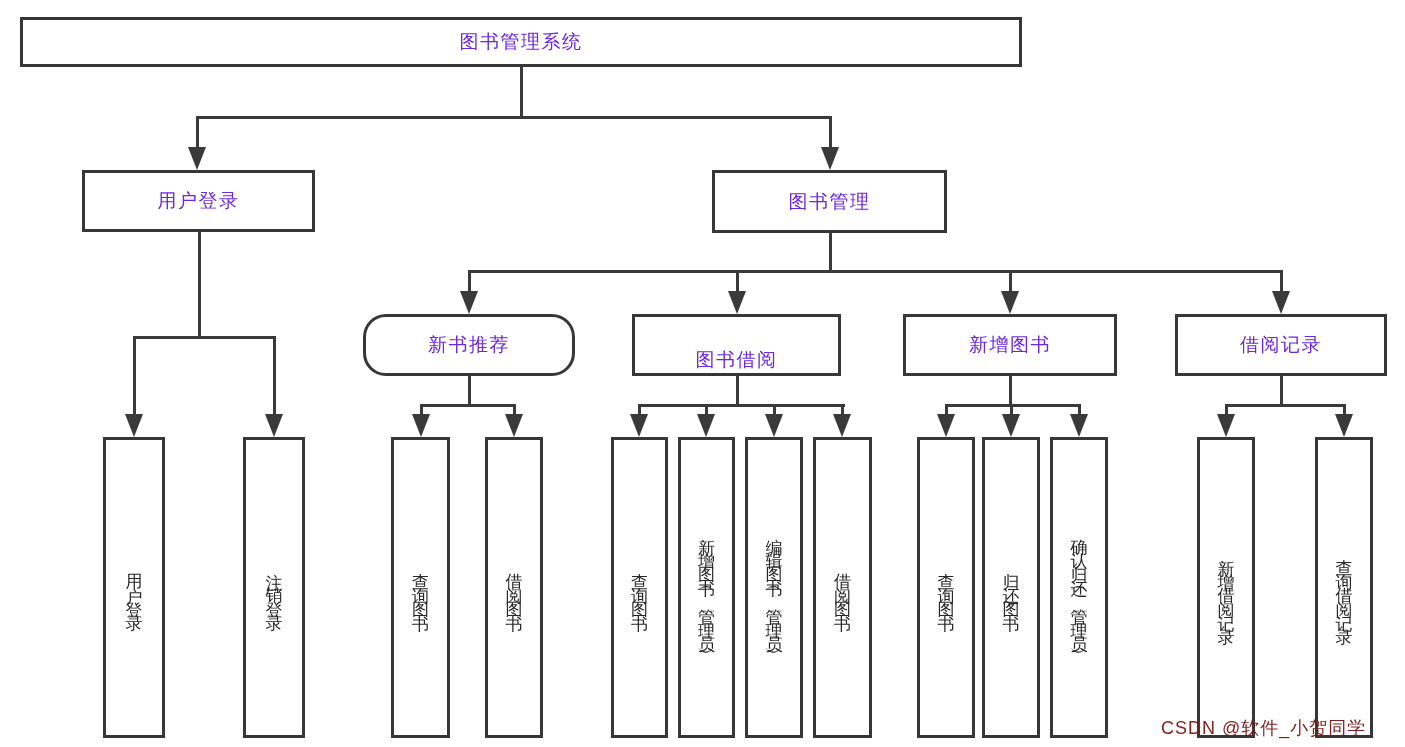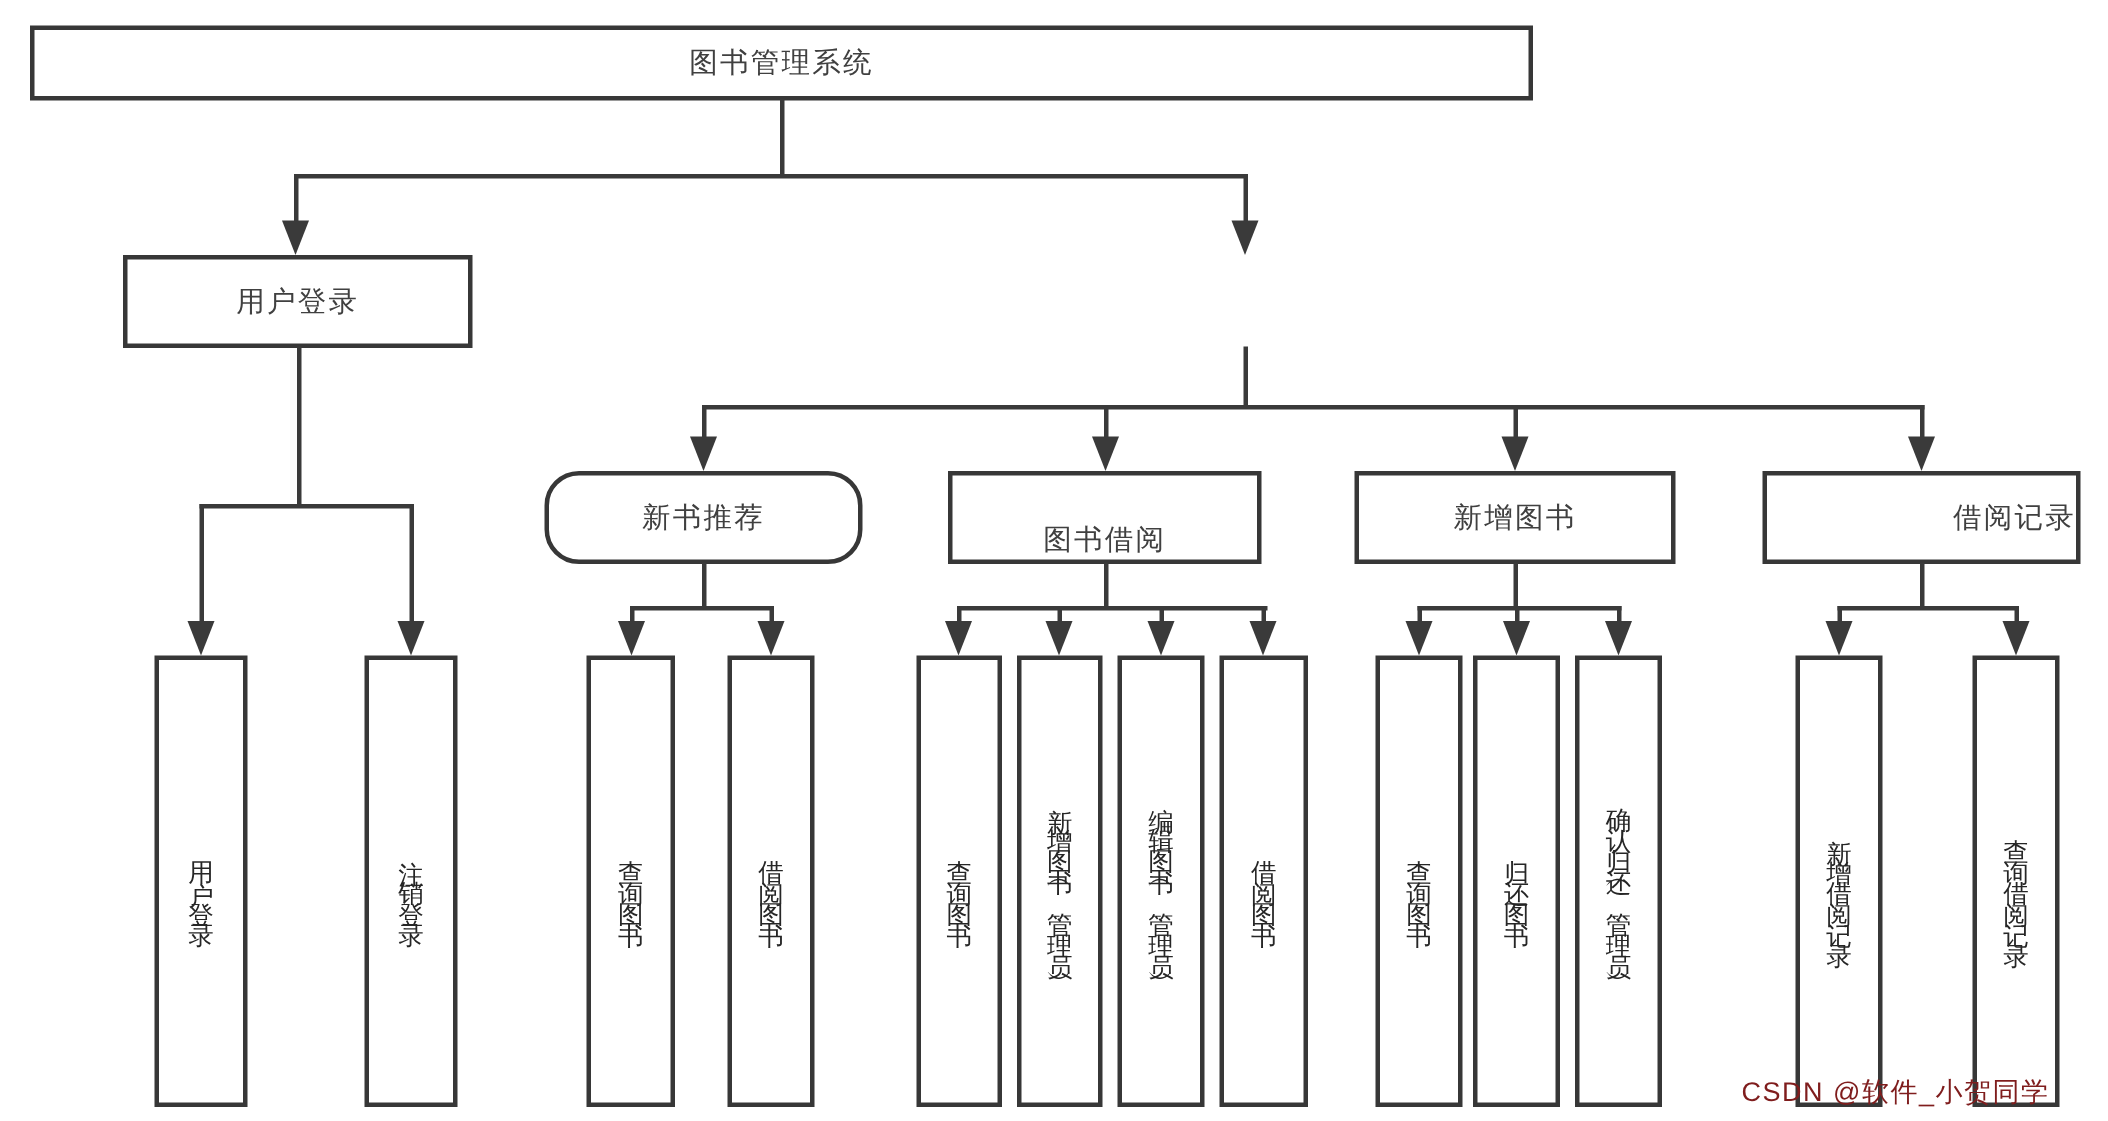--- a/index.html
+++ b/index.html
@@ -4,21 +4,21 @@
 <style>
   html,body { margin:0; padding:0; background:#ffffff; }
   .stage {
     position:relative; width:1405px; height:747px; background:#ffffff;
     font-family:"Liberation Sans","DejaVu Sans",sans-serif; overflow:hidden;
   }
   .box {
     position:absolute; box-sizing:border-box;
     border:3px solid #373737; background:#ffffff;
     display:flex; align-items:center; justify-content:center;
-    font-size:19px; color:#404040; letter-spacing:1.5px; white-space:nowrap;
+    font-size:19px; color:#6d28d9; letter-spacing:1.5px; white-space:nowrap;
   }
   .leaf {
     position:absolute; box-sizing:border-box; top:437px; height:301px;
     border:3px solid #373737; background:#ffffff;
     display:flex; align-items:center; justify-content:center;
   }
   .leaf span {
     writing-mode:vertical-rl; text-orientation:mixed;
     font-size:17px; letter-spacing:14px; line-height:1; color:#262626;
   }
@@ -39,31 +39,34 @@
 
 <div class="stage">
 
   <div class="box" style="left:20px; top:17px; width:1002px; height:50px;">
     <span>图书管理系统</span>
   </div>
 
   <div class="box" style="left:82px; top:170px; width:233px; height:62px;">
     <span>用户登录</span>
   </div>
+  <div class="box" style="left:712px; top:170px; width:235px; height:63px;">
+    <span>图书管理</span>
+  </div>
 
   <div class="box" style="left:363px; top:314px; width:212px; height:62px;border-radius:23px;">
     <span>新书推荐</span>
   </div>
   <div class="box" style="left:632px; top:314px; width:209px; height:62px;align-items:flex-end;">
     <span>图书借阅</span>
   </div>
   <div class="box" style="left:903px; top:314px; width:214px; height:62px;">
     <span>新增图书</span>
   </div>
-  <div class="box" style="left:1175px; top:314px; width:212px; height:62px;justify-content:flex-end;">
+  <div class="box" style="left:1175px; top:314px; width:212px; height:62px;">
     <span>借阅记录</span>
   </div>
 
   <div class="leaf" style="left:103px; width:62px;">
     <span>用户登录</span>
   </div>
   <div class="leaf" style="left:243px; width:62px;">
     <span>注销登录</span>
   </div>
 

